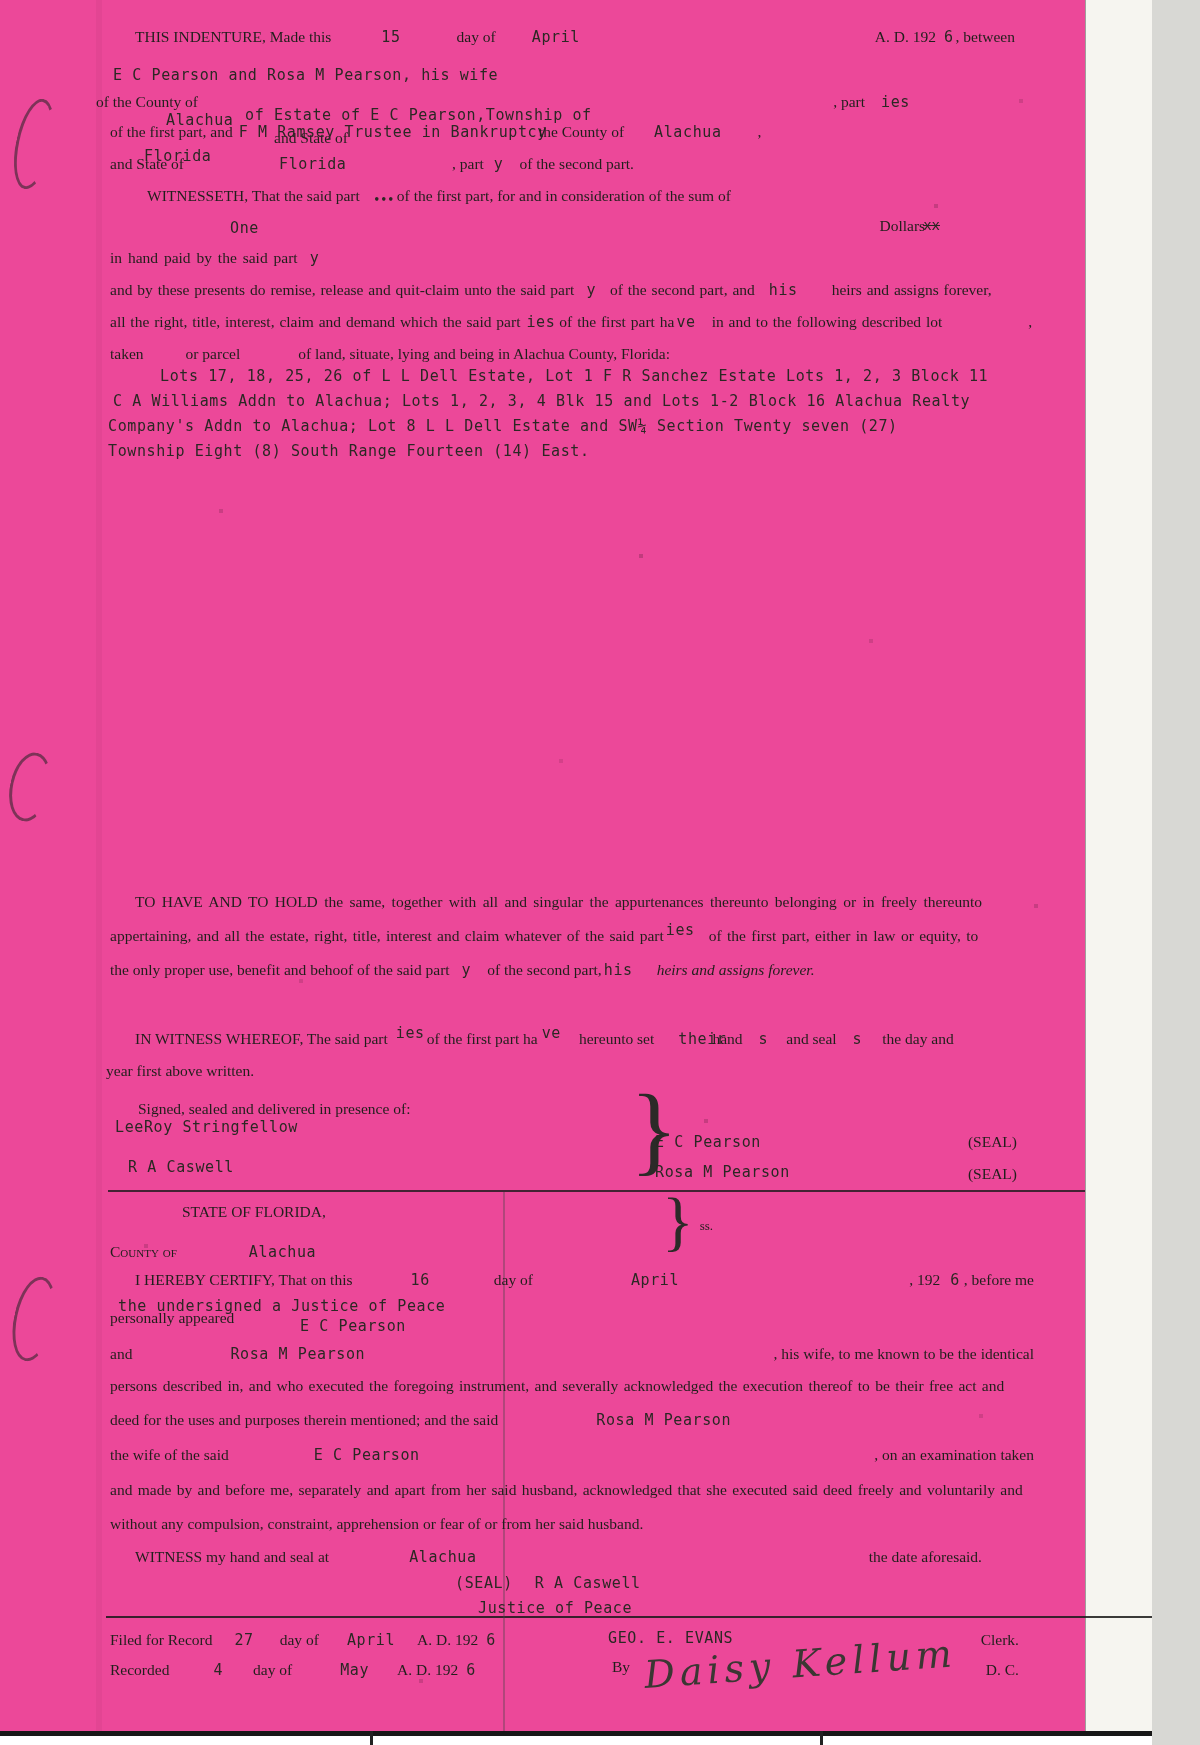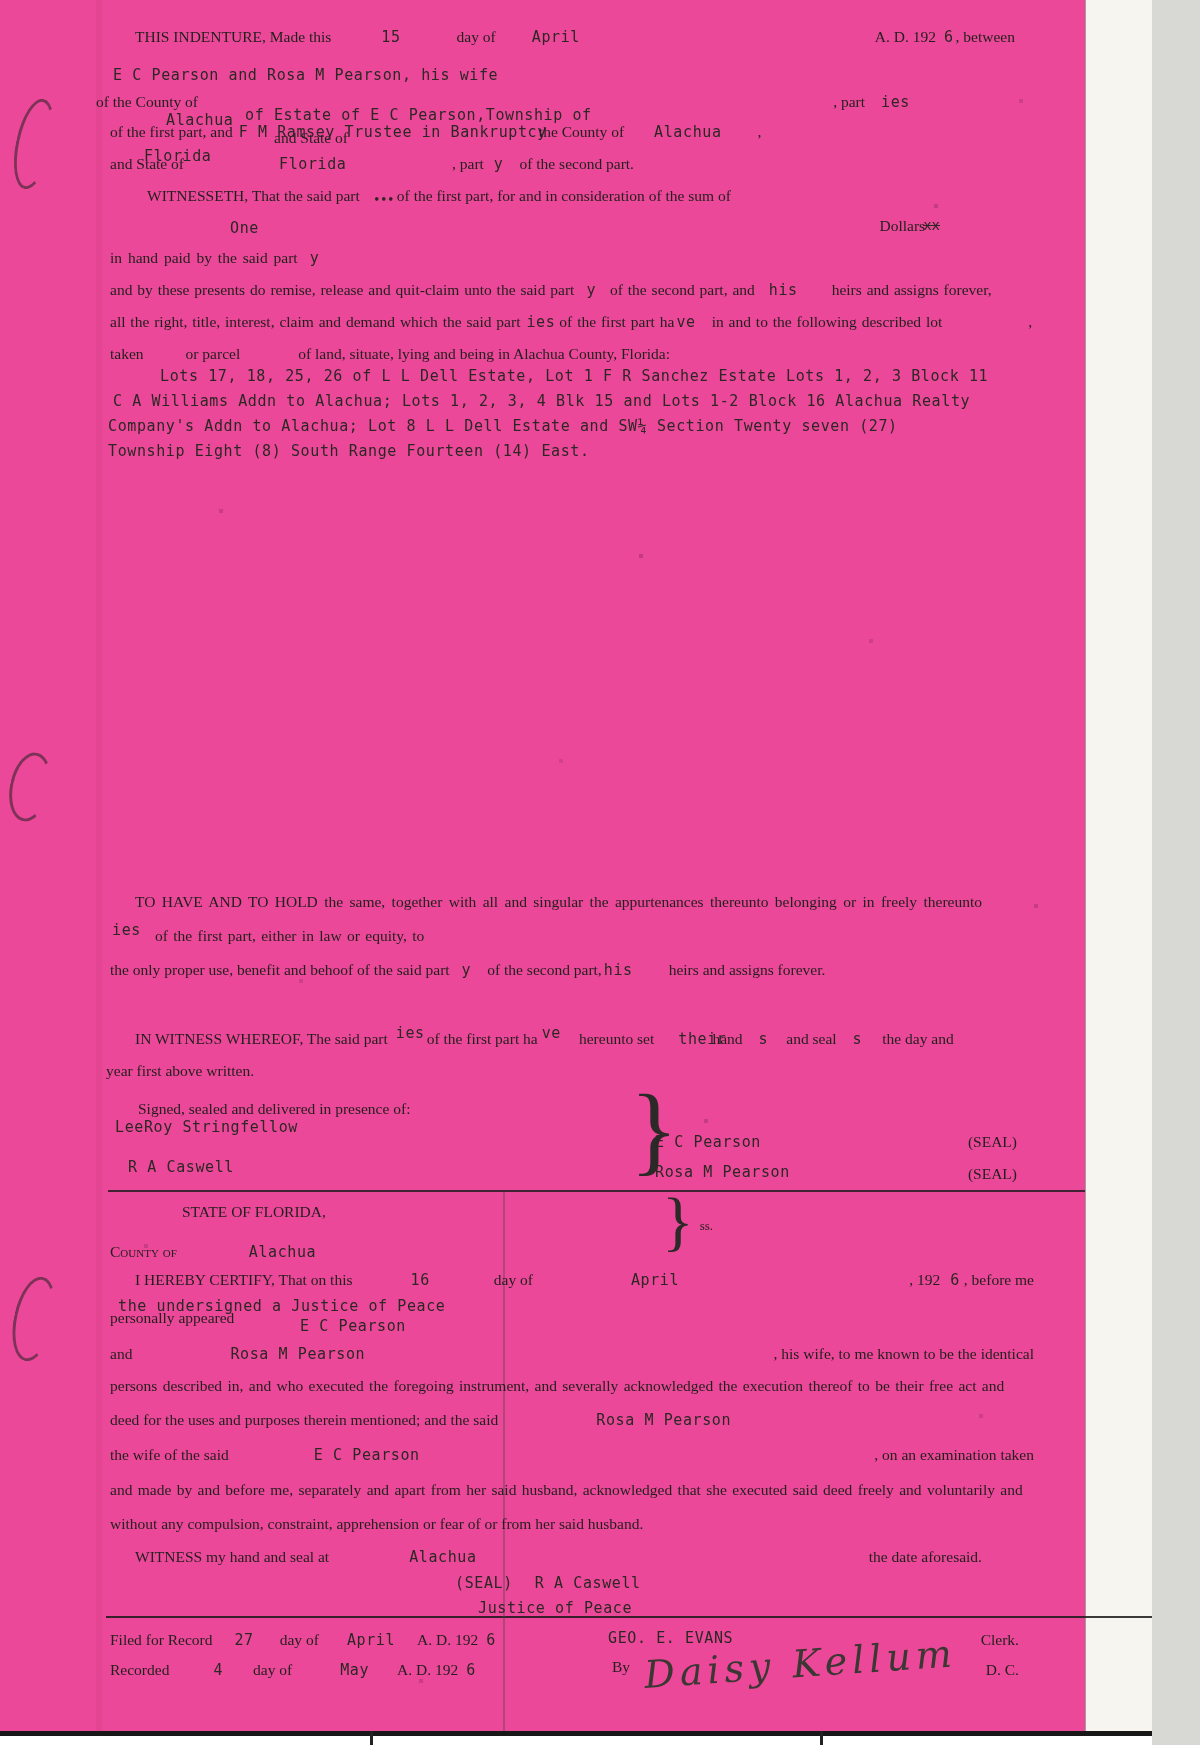--- a/index.html
+++ b/index.html
@@ -82,22 +82,22 @@
       <div class="line" style="top: 249px; left: 110px; word-spacing: 2px;"><span class="p">in hand paid by the said part</span><span class="m" style="margin-left: 12px;">y</span></div>
       <div class="line" style="top: 281px; left: 110px; word-spacing: 1px;"><span class="p">and by these presents do remise, release and quit-claim unto the said part</span><span class="m" style="margin-left: 12px;">y</span><span class="p" style="margin-left: 14px;">of the second part, and</span><span class="m" style="margin-left: 14px;">his</span><span class="p" style="margin-left: 34px;">heirs and assigns forever,</span></div>
       <div class="line" style="top: 313px; left: 110px; word-spacing: 1px;"><span class="p">all the right, title, interest, claim and demand which the said part</span><span class="m" style="margin-left: 6px;">ies</span><span class="p" style="margin-left: 4px;">of the first part ha</span><span class="m" style="margin-left: 2px;">ve</span><span class="p" style="margin-left: 16px;">in and to the following described lot</span></div>
       <div class="line ra" style="top: 313px; right: 120px;"><span class="p">,</span></div>
       <div class="line" style="top: 345px; left: 110px;"><span class="p">taken</span><span class="p" style="margin-left: 42px;">or parcel</span><span class="p" style="margin-left: 58px;">of land, situate, lying and being in Alachua County, Florida:</span></div>
       <div class="line" style="top: 367px; left: 160px; letter-spacing: 1.6px;"><span class="m">Lots 17, 18, 25, 26 of L L Dell Estate, Lot 1 F R Sanchez Estate Lots 1, 2, 3 Block 11</span></div>
       <div class="line" style="top: 392px; left: 113px; letter-spacing: 1.6px;"><span class="m">C A Williams Addn to Alachua; Lots 1, 2, 3, 4 Blk 15 and Lots 1-2 Block 16 Alachua Realty</span></div>
       <div class="line" style="top: 417px; left: 108px; letter-spacing: 0.8px;"><span class="m">Company's Addn to Alachua; Lot 8 L L Dell Estate and SW¼ Section Twenty seven (27)</span></div>
       <div class="line" style="top: 442px; left: 108px; letter-spacing: 0.8px;"><span class="m">Township Eight (8) South Range Fourteen (14) East.</span></div>
       <div class="line" style="top: 893px; left: 135px; word-spacing: 2.5px;"><span class="p">TO HAVE AND TO HOLD the same, together with all and singular the appurtenances thereunto belonging or in freely thereunto</span></div>
-      <div class="line" style="top: 927px; left: 110px; word-spacing: 1.5px;"><span class="mr" style="margin-left: 2px;">ies</span><span class="p" style="margin-left: 14px;">of the first part, either in law or equity, to</span></div>
-      <div class="line" style="top: 961px; left: 110px;"><span class="p">the only proper use, benefit and behoof of the said part</span><span class="m" style="margin-left: 12px;">y</span><span class="p" style="margin-left: 16px;">of the second part,</span><span class="m" style="margin-left: 2px;">his</span><span class="p" style="margin-left: 36px;">heirs and assigns forever.</span></div>
+      <div class="line" style="top: 927px; left: 110px; word-spacing: 1.5px;"><span class="p">appertaining, and all the estate, right, title, interest and claim whatever of the said part</span><span class="mr" style="margin-left: 2px;">ies</span><span class="p" style="margin-left: 14px;">of the first part, either in law or equity, to</span></div>
+      <div class="line" style="top: 961px; left: 110px;"><span class="p">the only proper use, benefit and behoof of the said part</span><span class="m" style="margin-left: 12px;">y</span><span class="p" style="margin-left: 16px;">of the second part,</span><span class="m" style="margin-left: 2px;">his</span><span class="p" style="margin-left: 24px; font-style: italic;">heirs and assigns forever.</span></div>
       <div class="line" style="top: 1030px; left: 135px;"><span class="p">IN WITNESS WHEREOF, The said part</span><span class="mr" style="margin-left: 8px;">ies</span><span class="p" style="margin-left: 2px;">of the first part ha</span><span class="mr" style="margin-left: 4px;">ve</span><span class="p" style="margin-left: 18px;">hereunto set</span><span class="m" style="margin-left: 24px;">their</span><span class="p" style="margin-left: -14px;">hand</span><span class="m" style="margin-left: 16px;">s</span><span class="p" style="margin-left: 18px;">and seal</span><span class="m" style="margin-left: 16px;">s</span><span class="p" style="margin-left: 20px;">the day and</span></div>
       <div class="line" style="top: 1062px; left: 106px;"><span class="p">year first above written.</span></div>
       <div class="line" style="top: 1100px; left: 138px;"><span class="p">Signed, sealed and delivered in presence of:</span></div>
       <div class="line" style="top: 1118px; left: 115px;"><span class="m">LeeRoy Stringfellow</span></div>
       <div class="line" style="top: 1158px; left: 128px;"><span class="m">R A Caswell</span></div>
       <div class="line" style="top: 1086px; left: 630px;"><span class="brace1">}</span></div>
       <div class="line" style="top: 1133px; left: 655px;"><span class="m">E C Pearson</span></div>
       <div class="line ra" style="top: 1133px; right: 135px;"><span class="p">(SEAL)</span></div>
       <div class="line" style="top: 1163px; left: 655px;"><span class="m">Rosa M Pearson</span></div>
       <div class="line ra" style="top: 1165px; right: 135px;"><span class="p">(SEAL)</span></div>

